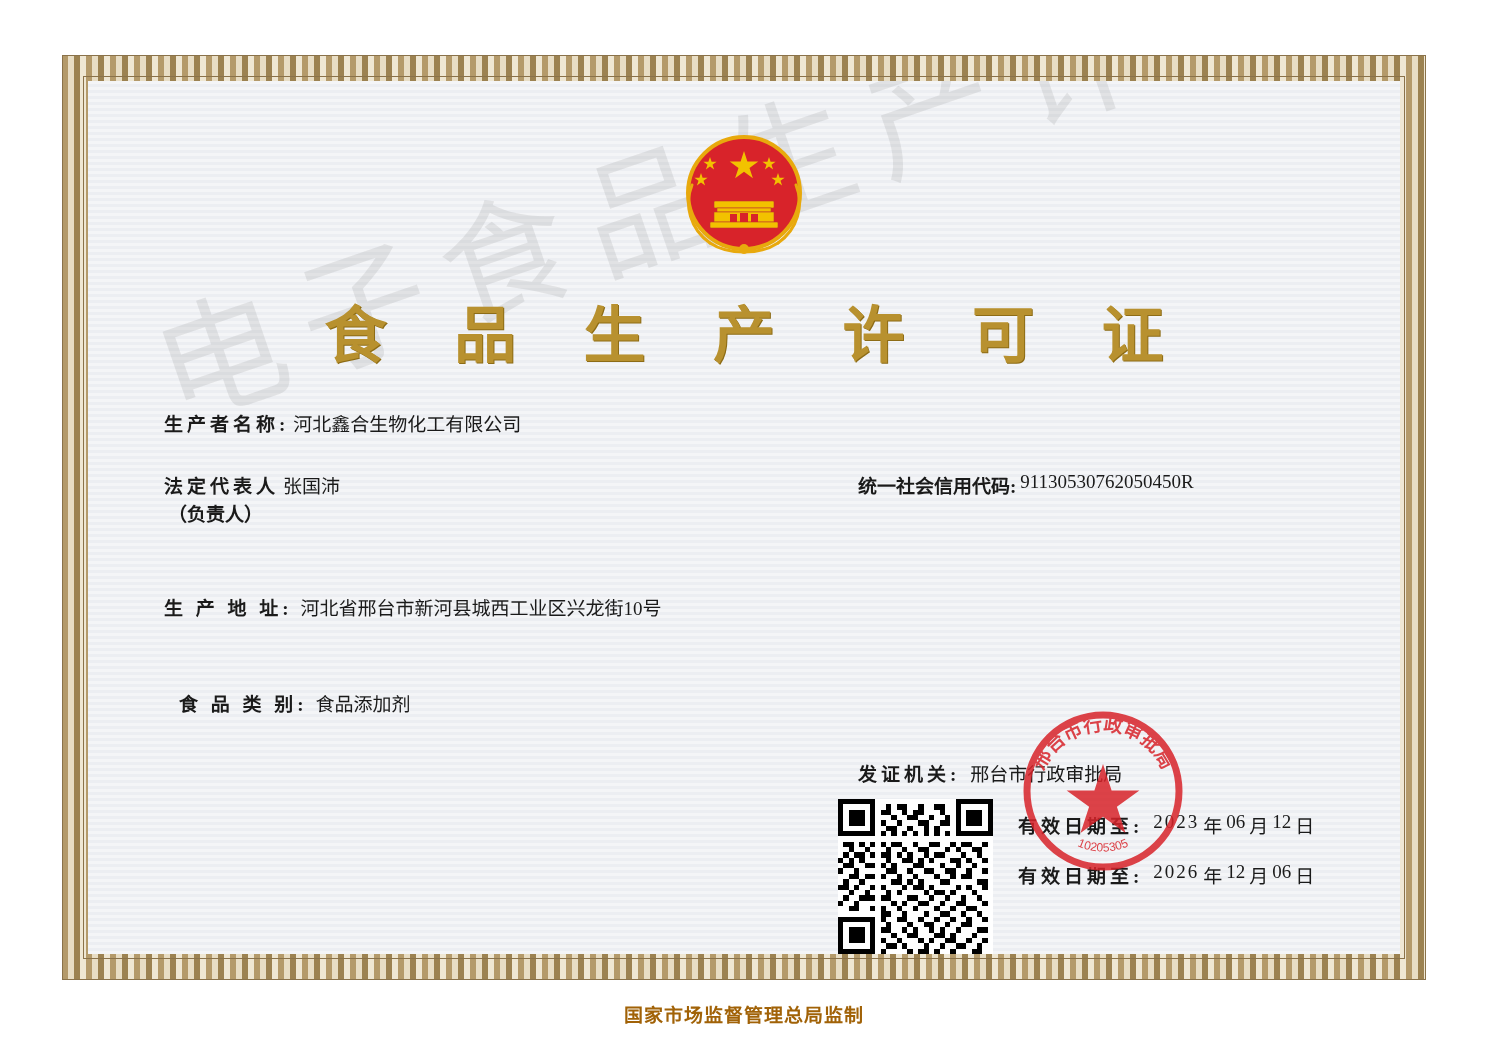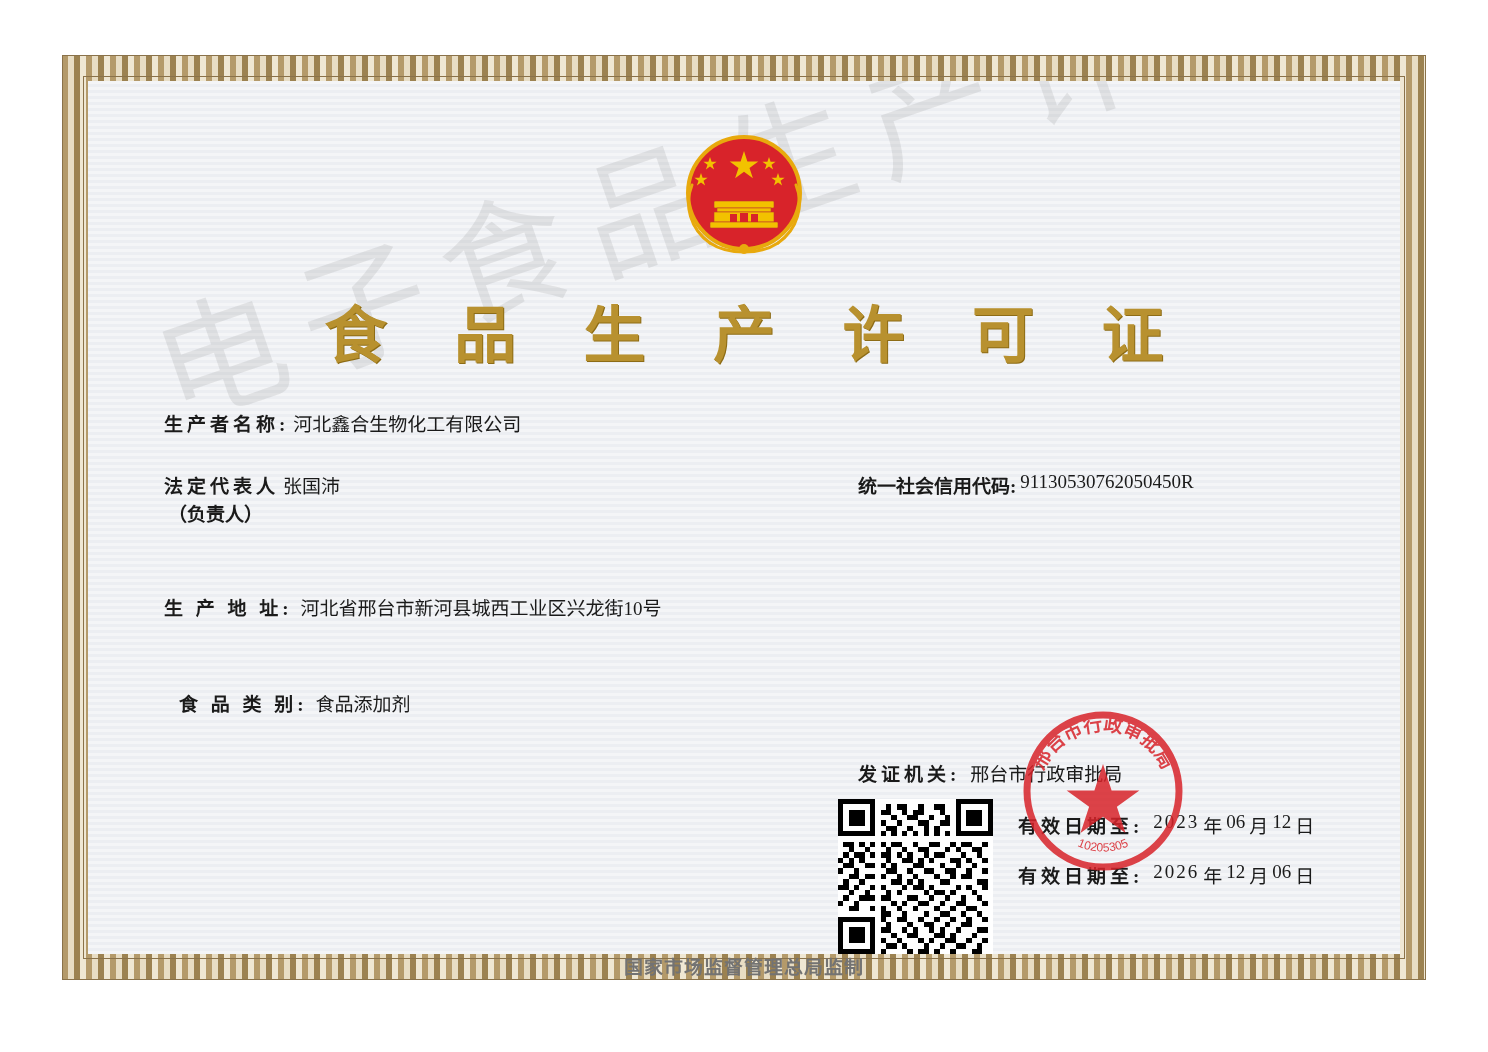--- a/index.html
+++ b/index.html
@@ -143,26 +143,26 @@
     left:750px;top:718px;
     width:160px;
   }
   .qr{
     width:155px;height:155px;
     background:#fff;
   }
   
   .footer{
     position:absolute;
-    left:0;right:0;top:952px;
+    left:0;right:0;top:1000px;
     text-align:center;
     font-size:19px;
     font-weight:bold;
     letter-spacing:1px;
-    color:#737373;
+    color:#a16207;
     font-family:"Liberation Serif","DejaVu Serif",serif;
   }
 </style>
 </head>
 <body>
 
 <div class="page">
 
   <div class="cert-frame">
     <div class="cert-inner">

